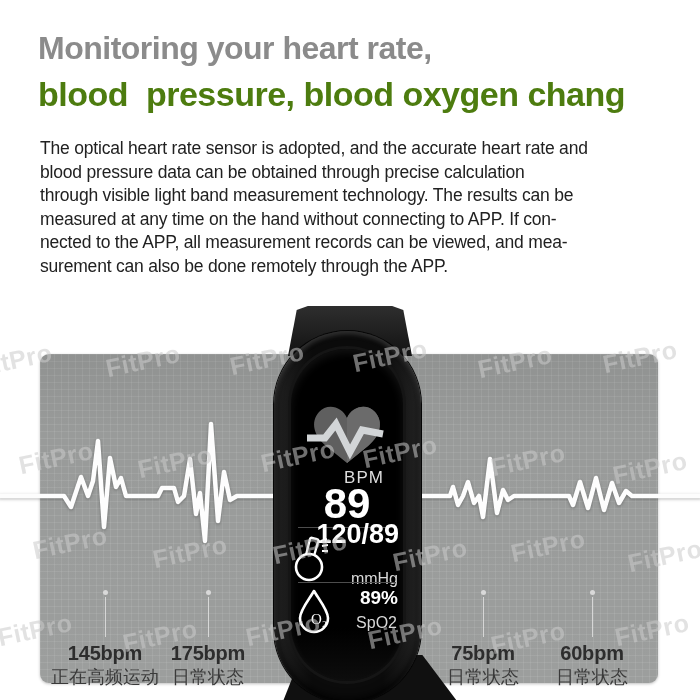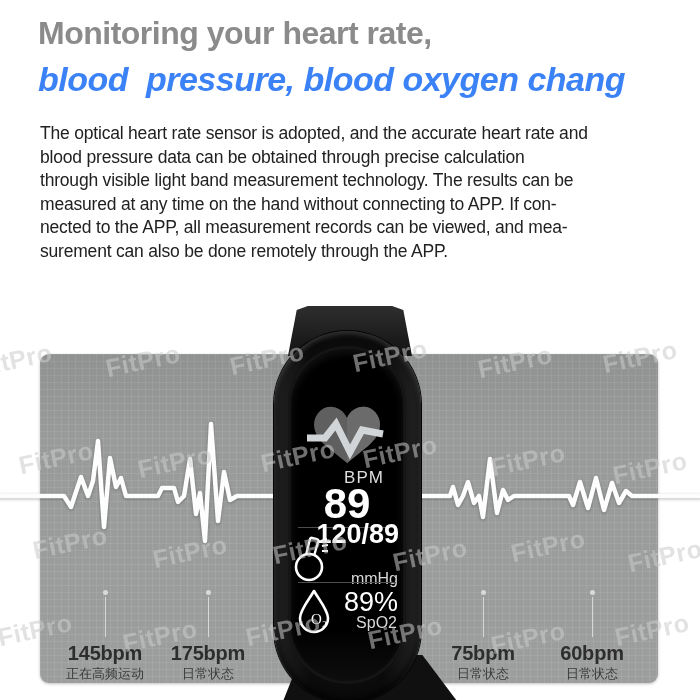--- a/index.html
+++ b/index.html
@@ -1,22 +1,22 @@
 <!DOCTYPE html>
 <html><head>
 <meta charset="utf-8">
 <style>
   html,body{margin:0;padding:0;background:#fff;}
   .page{position:relative;width:700px;height:700px;overflow:hidden;background:#fff;
         font-family:"Liberation Sans","DejaVu Sans",sans-serif;}
   
-  .hl1{margin:14px 0 0 38px;font-size:32px;line-height:38px;font-weight:700;
+  .hl1{margin:29px 0 0 38px;font-size:32px;line-height:38px;font-weight:700;
        color:#8b8b8b;letter-spacing:-0.5px;white-space:pre;}
   .hl2{margin:7px 6px 0 38px;font-size:34px;line-height:40px;font-weight:700;
-       color:#3b82f6;letter-spacing:-0.5px;white-space:pre;font-style:italic;}
+       color:#4d7c0f;letter-spacing:-0.5px;white-space:pre;}
   .desc{margin:23px 40px 0 40px;font-size:17.5px;line-height:23.5px;color:#212121;
         letter-spacing:-0.2px;white-space:pre-line;}
   
   .hero{position:absolute;left:0;top:0;width:700px;height:700px;pointer-events:none;}
   .panel{position:absolute;left:40px;top:354px;width:618px;height:329px;border-radius:9px;
          background-color:#999b9a;
          background-image:
            linear-gradient(180deg,rgba(0,0,0,0.06),rgba(0,0,0,0) 25%,rgba(255,255,255,0.03)),
            linear-gradient(rgba(255,255,255,0.08) 1px,transparent 1px),
            linear-gradient(90deg,rgba(255,255,255,0.08) 1px,transparent 1px);
@@ -26,21 +26,21 @@
   .ecg-line{fill:none;stroke:#fdfdfd;stroke-width:4.5;stroke-linejoin:round;stroke-linecap:round;
             filter:drop-shadow(0 1.5px 1.5px rgba(0,0,0,0.28));}
   
   .marker{position:absolute;top:588px;width:0;height:0;z-index:3;text-align:center;}
   .marker .dot{position:absolute;left:-2.5px;top:2px;width:5px;height:5px;border-radius:50%;
                background:#d9d9d9;}
   .marker .mline{position:absolute;left:-0.5px;top:9px;width:1.5px;height:40px;
                  background:rgba(225,225,225,0.85);}
   .marker .mbpm{position:absolute;top:54px;left:-70px;width:140px;font-size:20px;font-weight:600;
                 color:#2d2d2d;letter-spacing:-0.2px;}
-  .marker .mcap{position:absolute;top:77px;left:-80px;width:160px;font-size:13px;color:#3a3a3a;}
+  .marker .mcap{position:absolute;top:77px;left:-80px;width:160px;font-size:18px;color:#3a3a3a;}
   
   .strap-top{position:absolute;left:288px;top:306px;width:124px;height:50px;z-index:4;
              background:linear-gradient(180deg,#2e2e2e,#121212);
              clip-path:polygon(7% 8%,16% 0%,84% 0%,93% 8%,100% 100%,0% 100%);}
   .strap-bottom{position:absolute;left:280px;top:655px;width:178px;height:45px;z-index:4;
                 background:#101010;clip-path:polygon(12% 0,80% 0,99% 100%,2% 100%);}
   .capsule{position:absolute;left:274px;top:331px;width:147px;height:372px;border-radius:74px;
            z-index:5;background:linear-gradient(90deg,#222 0,#0b0b0b 26%,#0b0b0b 74%,#242424 100%);
            box-shadow:inset 0 3px 5px rgba(130,130,130,0.35),inset 0 -4px 8px rgba(0,0,0,0.9),
                       0 0 0 1px #060606;}
@@ -53,21 +53,21 @@
   .bpm-value{position:absolute;left:0;top:133px;width:112px;text-align:center;color:#fff;
              font-size:42px;font-weight:700;line-height:44px;}
   .divider{position:absolute;left:7px;width:98px;height:1px;background:#4d4d4d;}
   .d1{top:178px;} .d2{top:233px;}
   .bp-icon{position:absolute;left:3px;top:184px;width:34px;height:50px;}
   .bp-value{position:absolute;right:4px;top:170px;color:#fff;font-size:27px;font-weight:700;}
   .bp-unit{position:absolute;right:5px;top:221px;color:#d8d8d8;font-size:16px;}
   .drop-icon{position:absolute;left:5px;top:239px;width:36px;height:46px;}
   .o2-label{position:absolute;left:20px;top:262px;color:#fff;font-size:15px;
             font-family:Liberation Serif, serif;}
-  .spo2-value{position:absolute;right:5px;top:238px;color:#fff;font-size:27px;font-weight:400;}
+  .spo2-value{position:absolute;right:5px;top:238px;color:#fff;font-size:19px;font-weight:700;}
   .spo2-label{position:absolute;right:6px;top:265px;color:#d8d8d8;font-size:16px;}
   
   .wm-layer{position:absolute;left:0;top:0;width:700px;height:700px;z-index:6;overflow:hidden;}
   .wm{position:absolute;transform:translate(-50%,-50%) rotate(-12deg);white-space:nowrap;
       font-size:25px;font-weight:700;color:rgba(202,202,202,0.55);letter-spacing:0.5px;}
 </style>
 </head>
 <body>
 
 <div class="page">

